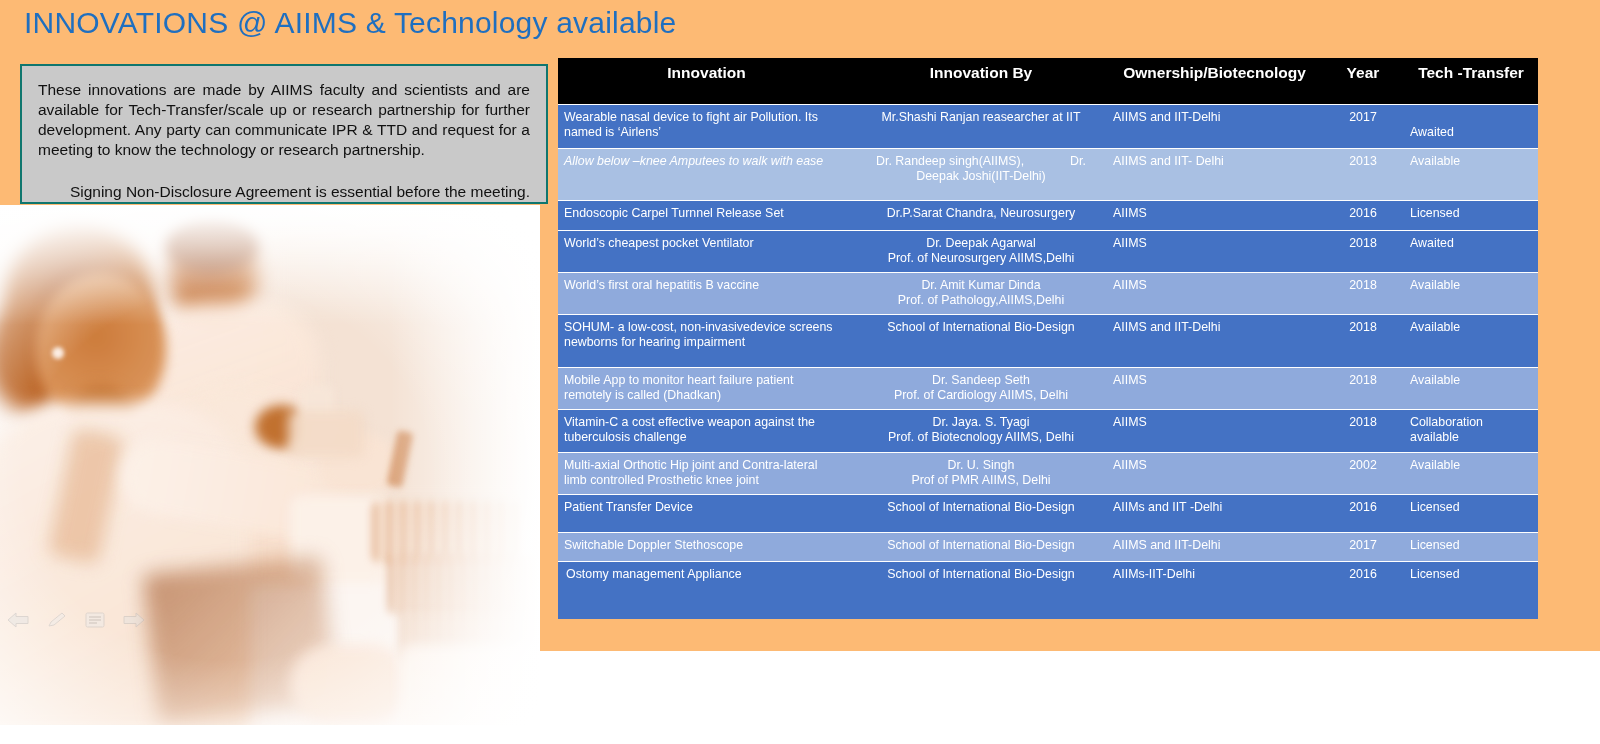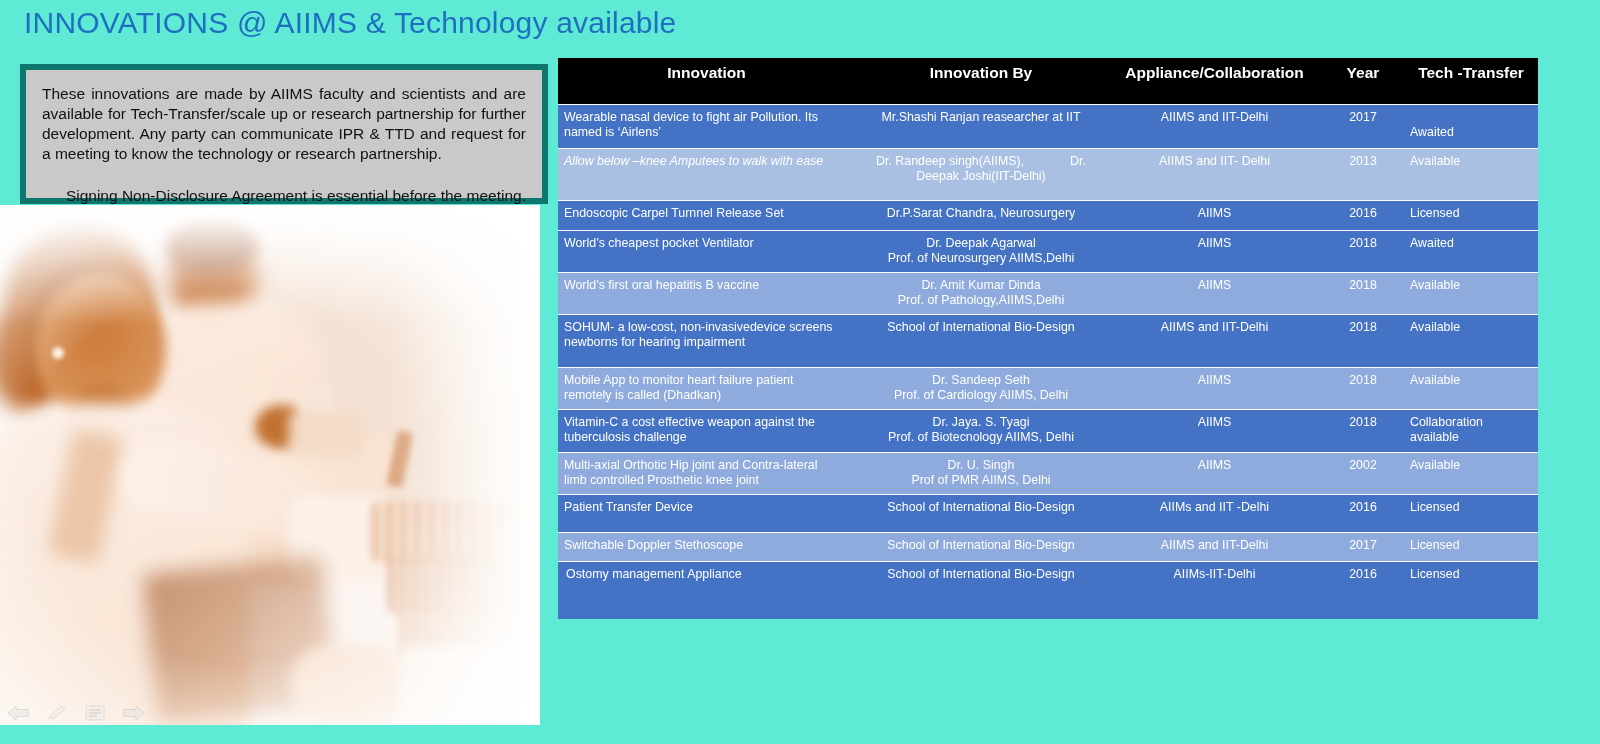--- a/index.html
+++ b/index.html
@@ -5,42 +5,42 @@
   * { box-sizing: border-box; }
   html, body {
     margin: 0; padding: 0;
     width: 1600px; height: 744px;
     background: #ffffff;
     font-family: "Liberation Sans", sans-serif;
     overflow: hidden;
   }
   #slide {
     position: relative;
-    width: 1600px; height: 744px;
-    background: #5eead4;
+    width: 1600px; height: 651px;
+    background: #fdba74;
   }
 
   
   #slide-title {
     position: absolute;
     left: 24px; top: 6px;
     font-size: 30px;
     color: #1F6FC0;
     letter-spacing: 0.2px;
     white-space: nowrap;
     font-weight: 400;
   }
 
   
   #intro-box {
     position: absolute;
     left: 20px; top: 64px;
     width: 528px; height: 140px;
     background: #C9C9C9;
-    border: 6px solid #0f766e;
+    border: 2px solid #0f766e;
     padding: 14px 16px 8px 16px;
   }
   .intro-para {
     font-size: 15.5px;
     color: #111111;
     line-height: 20px;
     text-align: justify;
     text-justify: inter-word;
     margin: 0;
   }
@@ -120,21 +120,21 @@
   table.innov tbody td {
     font-size: 12.4px;
     color: #ffffff;
     vertical-align: top;
     padding: 5px 6px 6px 6px;
     border-top: 1.5px solid #ffffff;
     line-height: 15px;
   }
   .col-innovation { width: 297px; text-align: left; }
   .col-by         { width: 252px; text-align: center; }
-  .col-own        { width: 215px; text-align: center; }
+  .col-own        { width: 215px; }
   .col-year       { width: 82px;  text-align: center; }
   .col-tt         { width: 134px; text-align: left; }
 
   tr.rdark  td { background: #4472C4; }
   tr.rlight td { background: #A9C0E3; }
   tr.rmid   td { background: #8FAADC; }
 
   td .l2 { display: block; }
   td .gap-pad { display: inline-block; width: 46px; }
   .tt-bottom { display:block; margin-top: 15px; }
@@ -232,21 +232,21 @@
         </svg>
     </span>
   </div>
 
   <div id="table-wrap">
     <table class="innov">
       <thead>
         <tr>
           <th class="col-innovation">Innovation</th>
           <th class="col-by">Innovation By</th>
-          <th class="col-own">Appliance/Collaboration</th>
+          <th class="col-own">Ownership/Biotecnology</th>
           <th class="col-year">Year</th>
           <th class="col-tt">Tech -Transfer</th>
         </tr>
       </thead>
       <tbody id="table-body">
           <tr class="rdark">
             <td class="col-innovation" style="height: 44px;">Wearable nasal device to fight air Pollution. Its<span class="l2">named is ‘Airlens’</span></td>
             <td class="col-by">Mr.Shashi Ranjan  reasearcher at IIT</td>
             <td class="col-own">AIIMS and IIT-Delhi</td>
             <td class="col-year">2017</td>

